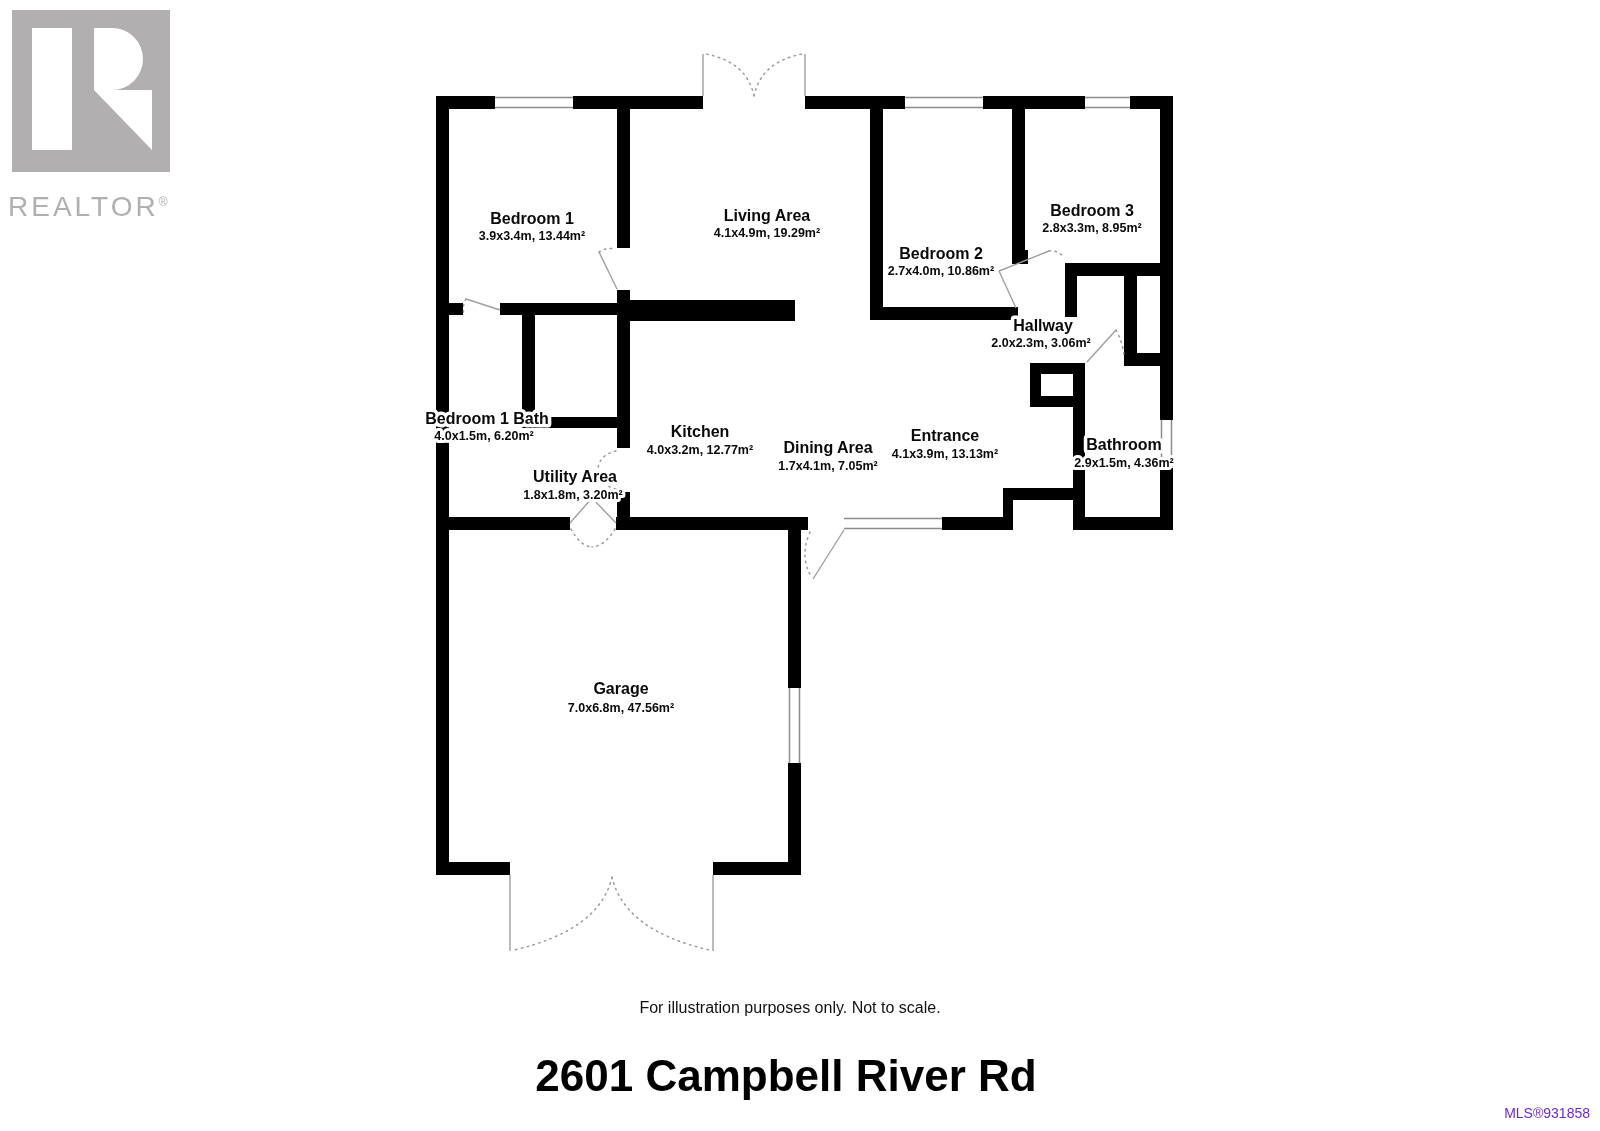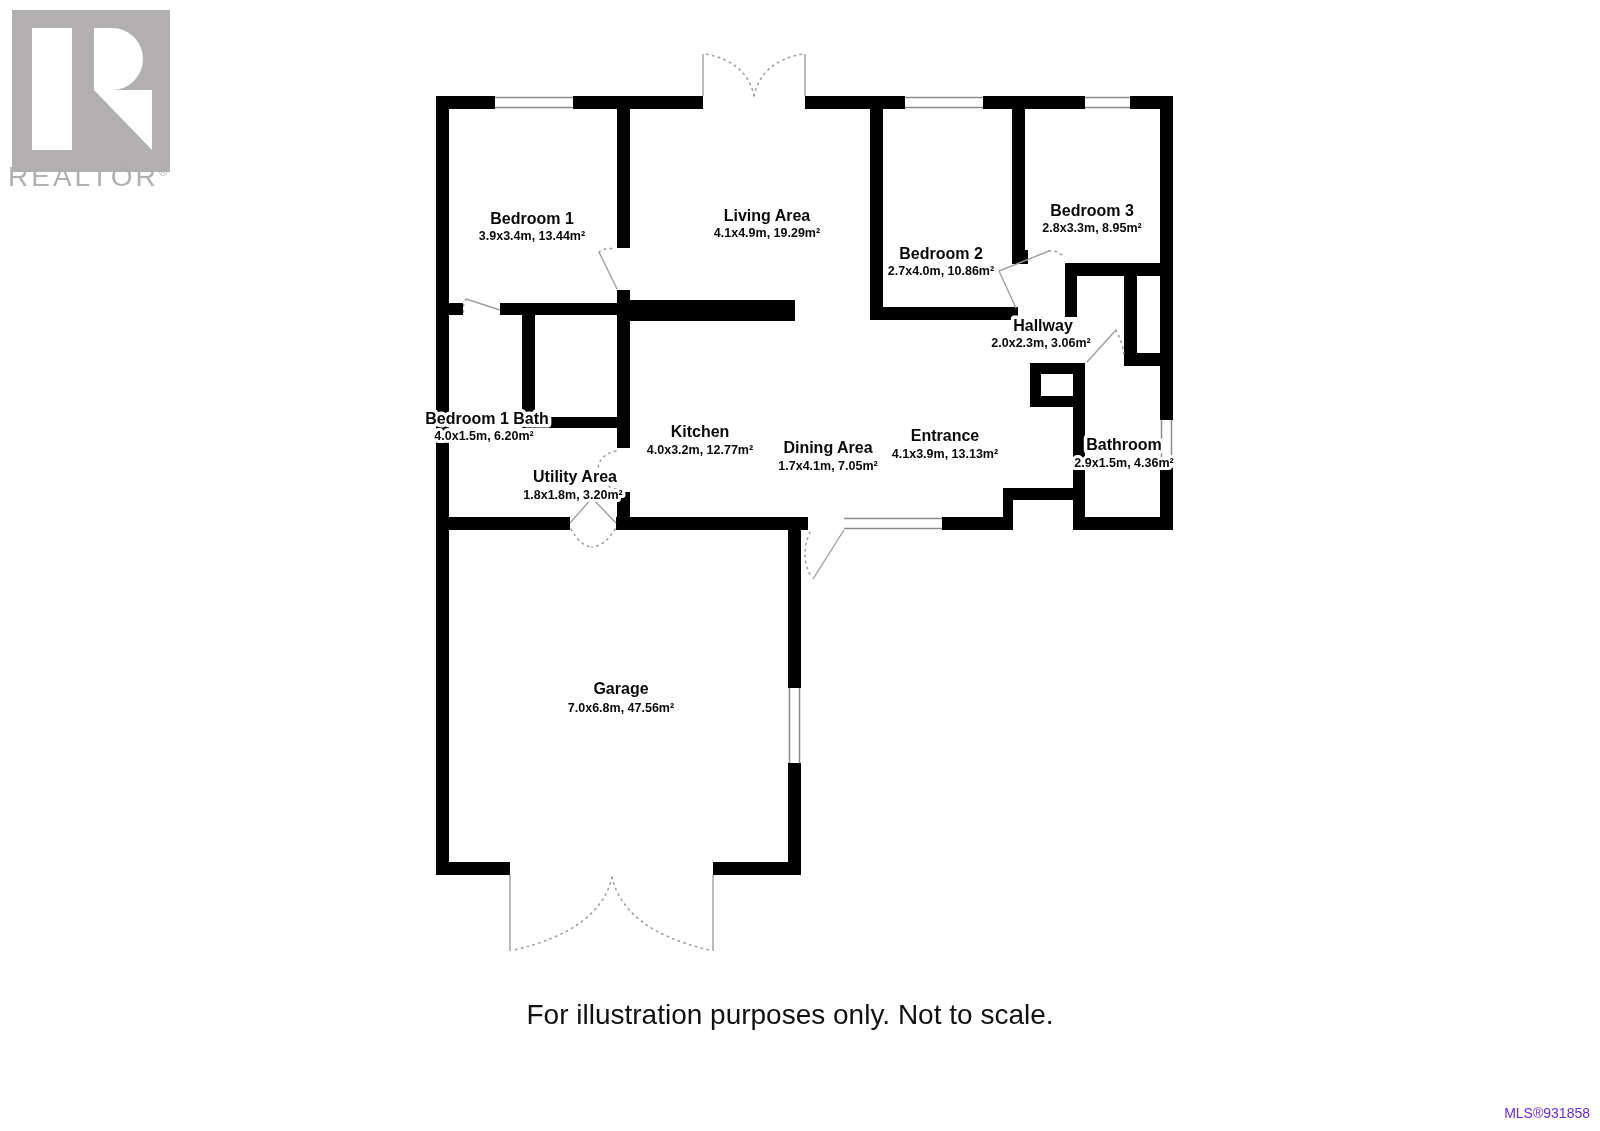--- a/index.html
+++ b/index.html
@@ -8,25 +8,25 @@
   #plan-svg{position:absolute;left:0;top:0;}
   .room-name{font-family:"Liberation Sans",sans-serif;font-size:16px;font-weight:700;fill:#0a0a0a;
              text-anchor:middle;paint-order:stroke;stroke:#ffffff;stroke-width:7px;stroke-linejoin:round;}
   .room-dims{font-family:"Liberation Sans",sans-serif;font-size:12.5px;font-weight:700;fill:#0a0a0a;
              text-anchor:middle;paint-order:stroke;stroke:#ffffff;stroke-width:6px;stroke-linejoin:round;}
   .wall{fill:#000000;}
   .win-fill{fill:#ffffff;}
   .win-line{stroke:#8c8c8c;stroke-width:1.5;fill:none;}
   .door-leaf{stroke:#9f9f9f;stroke-width:1.4;fill:none;}
   .door-arc{stroke:#9a9a9a;stroke-width:1.5;fill:none;stroke-dasharray:1.5 4.5;stroke-linecap:round;}
-  .logo-text{position:absolute;left:8px;top:161px;color:#b1afb0;font-size:28px;letter-spacing:3px;
+  .logo-text{position:absolute;left:8px;top:191px;color:#b1afb0;font-size:28px;letter-spacing:3px;
              font-weight:400;white-space:nowrap;}
   .logo-text .reg{font-size:12px;vertical-align:super;letter-spacing:0;}
   .disclaimer{position:absolute;left:0;top:999px;width:1580px;text-align:center;color:#111;
-              font-size:28px;font-weight:400;}
+              font-size:16px;font-weight:400;}
   .address{position:absolute;left:0;top:1051px;width:1572px;text-align:center;color:#000;
            font-size:44px;font-weight:700;}
   .mls{position:absolute;right:10px;top:1105px;color:#6d28d9;font-size:14px;}
 </style>
 </head>
 <body>
 
 <div id="stage">
 
   <svg id="plan-svg" width="1600" height="1131" viewBox="0 0 1600 1131">
@@ -196,15 +196,16 @@
       <text class="room-dims" x="1124" y="467">2.9x1.5m, 4.36m²</text>
 
       <text class="room-name" x="621" y="694">Garage</text>
       <text class="room-dims" x="621" y="712">7.0x6.8m, 47.56m²</text>
     </g>
   </svg>
 
   <div class="logo-text"><span>REALTOR</span><span class="reg">®</span></div>
 
   <div class="disclaimer">For illustration purposes only. Not to scale.</div>
+  <div class="address">2601 Campbell River Rd</div>
   <div class="mls">MLS®931858</div>
 
 </div>
 
 </body></html>

